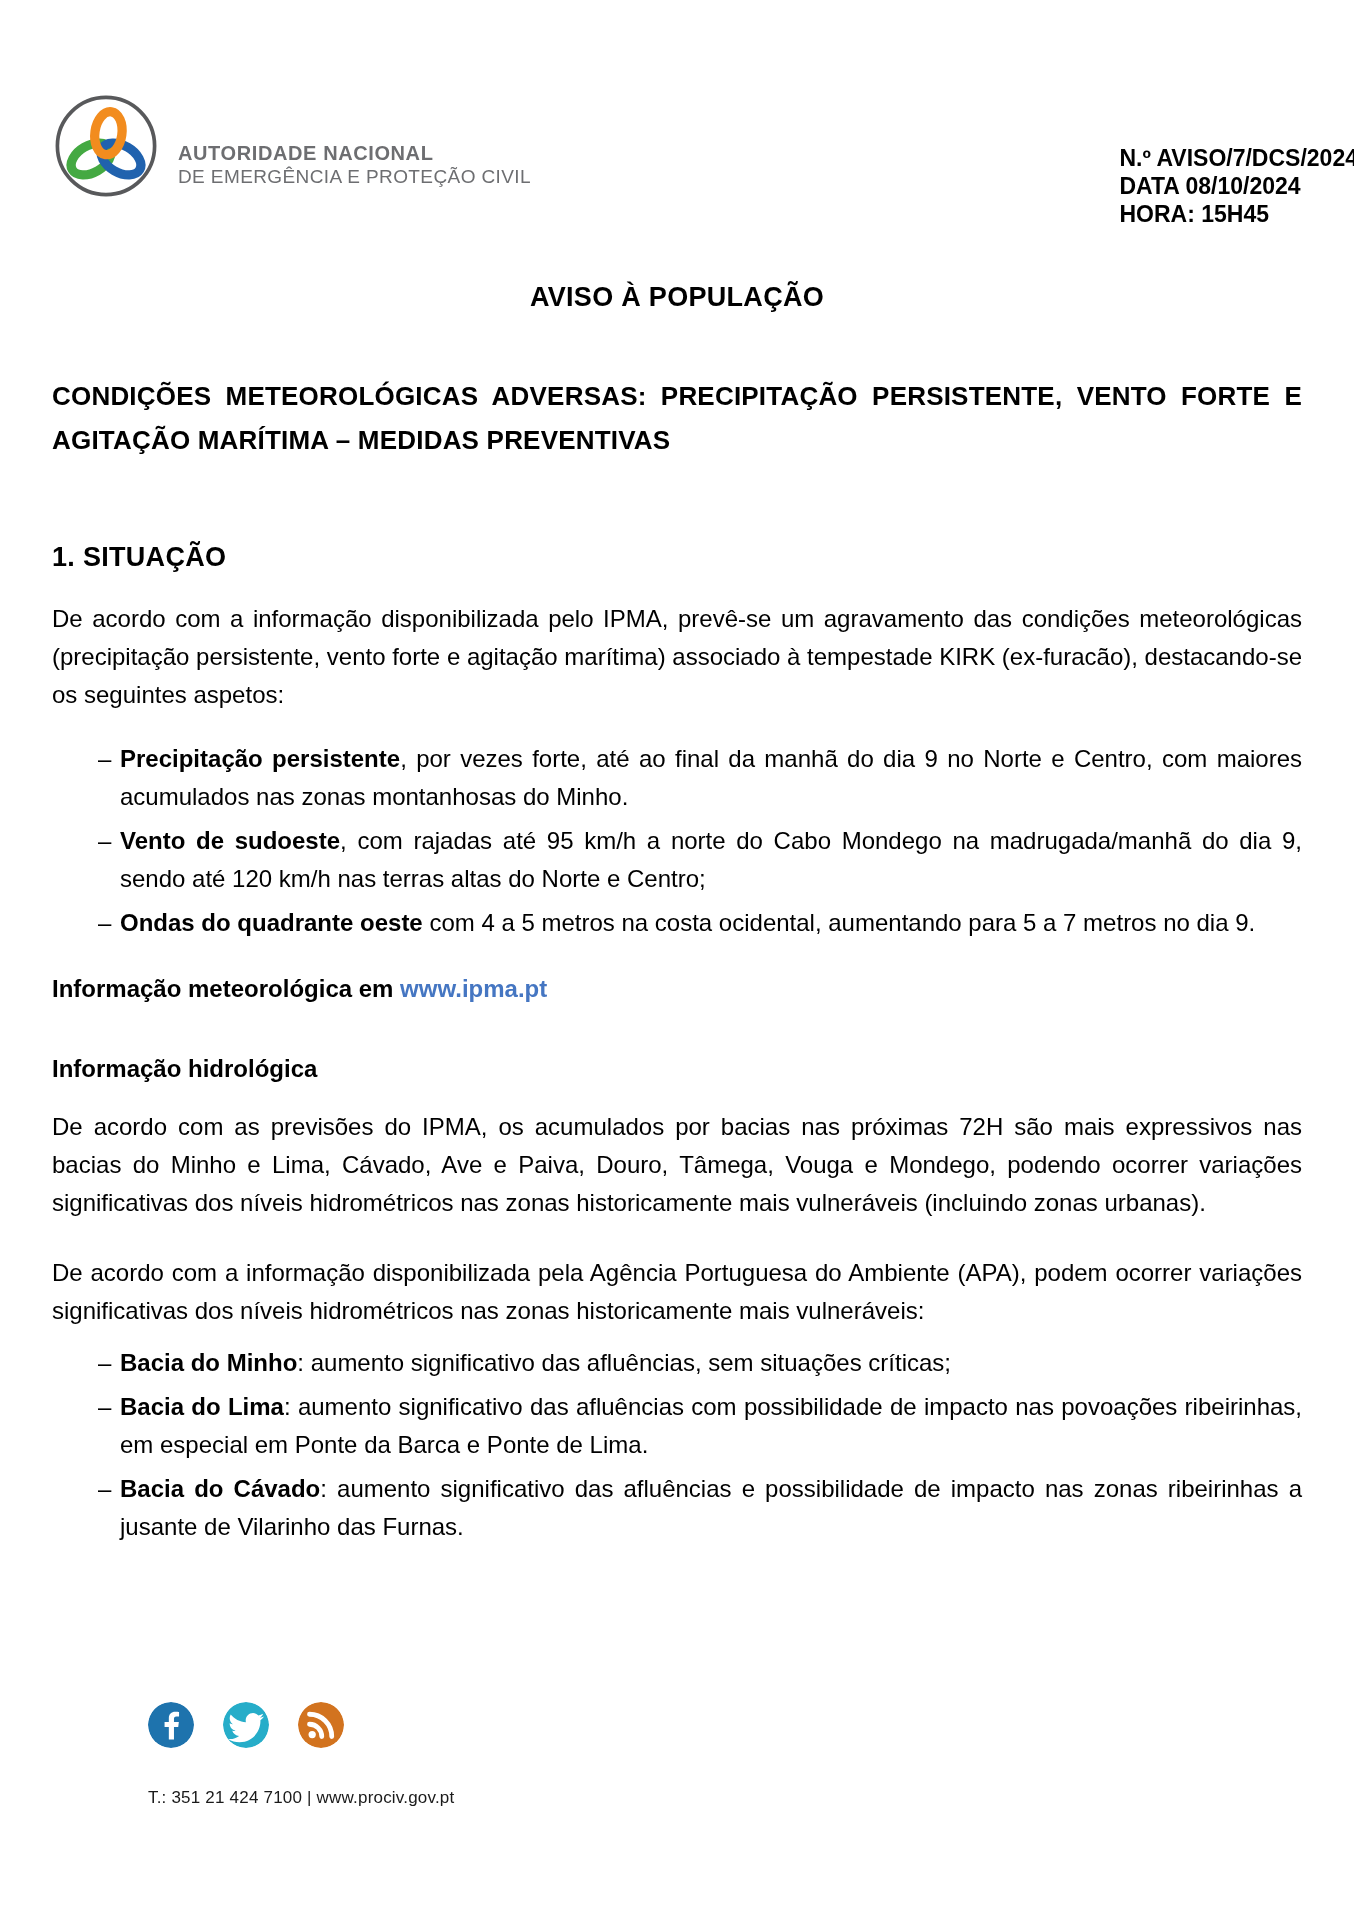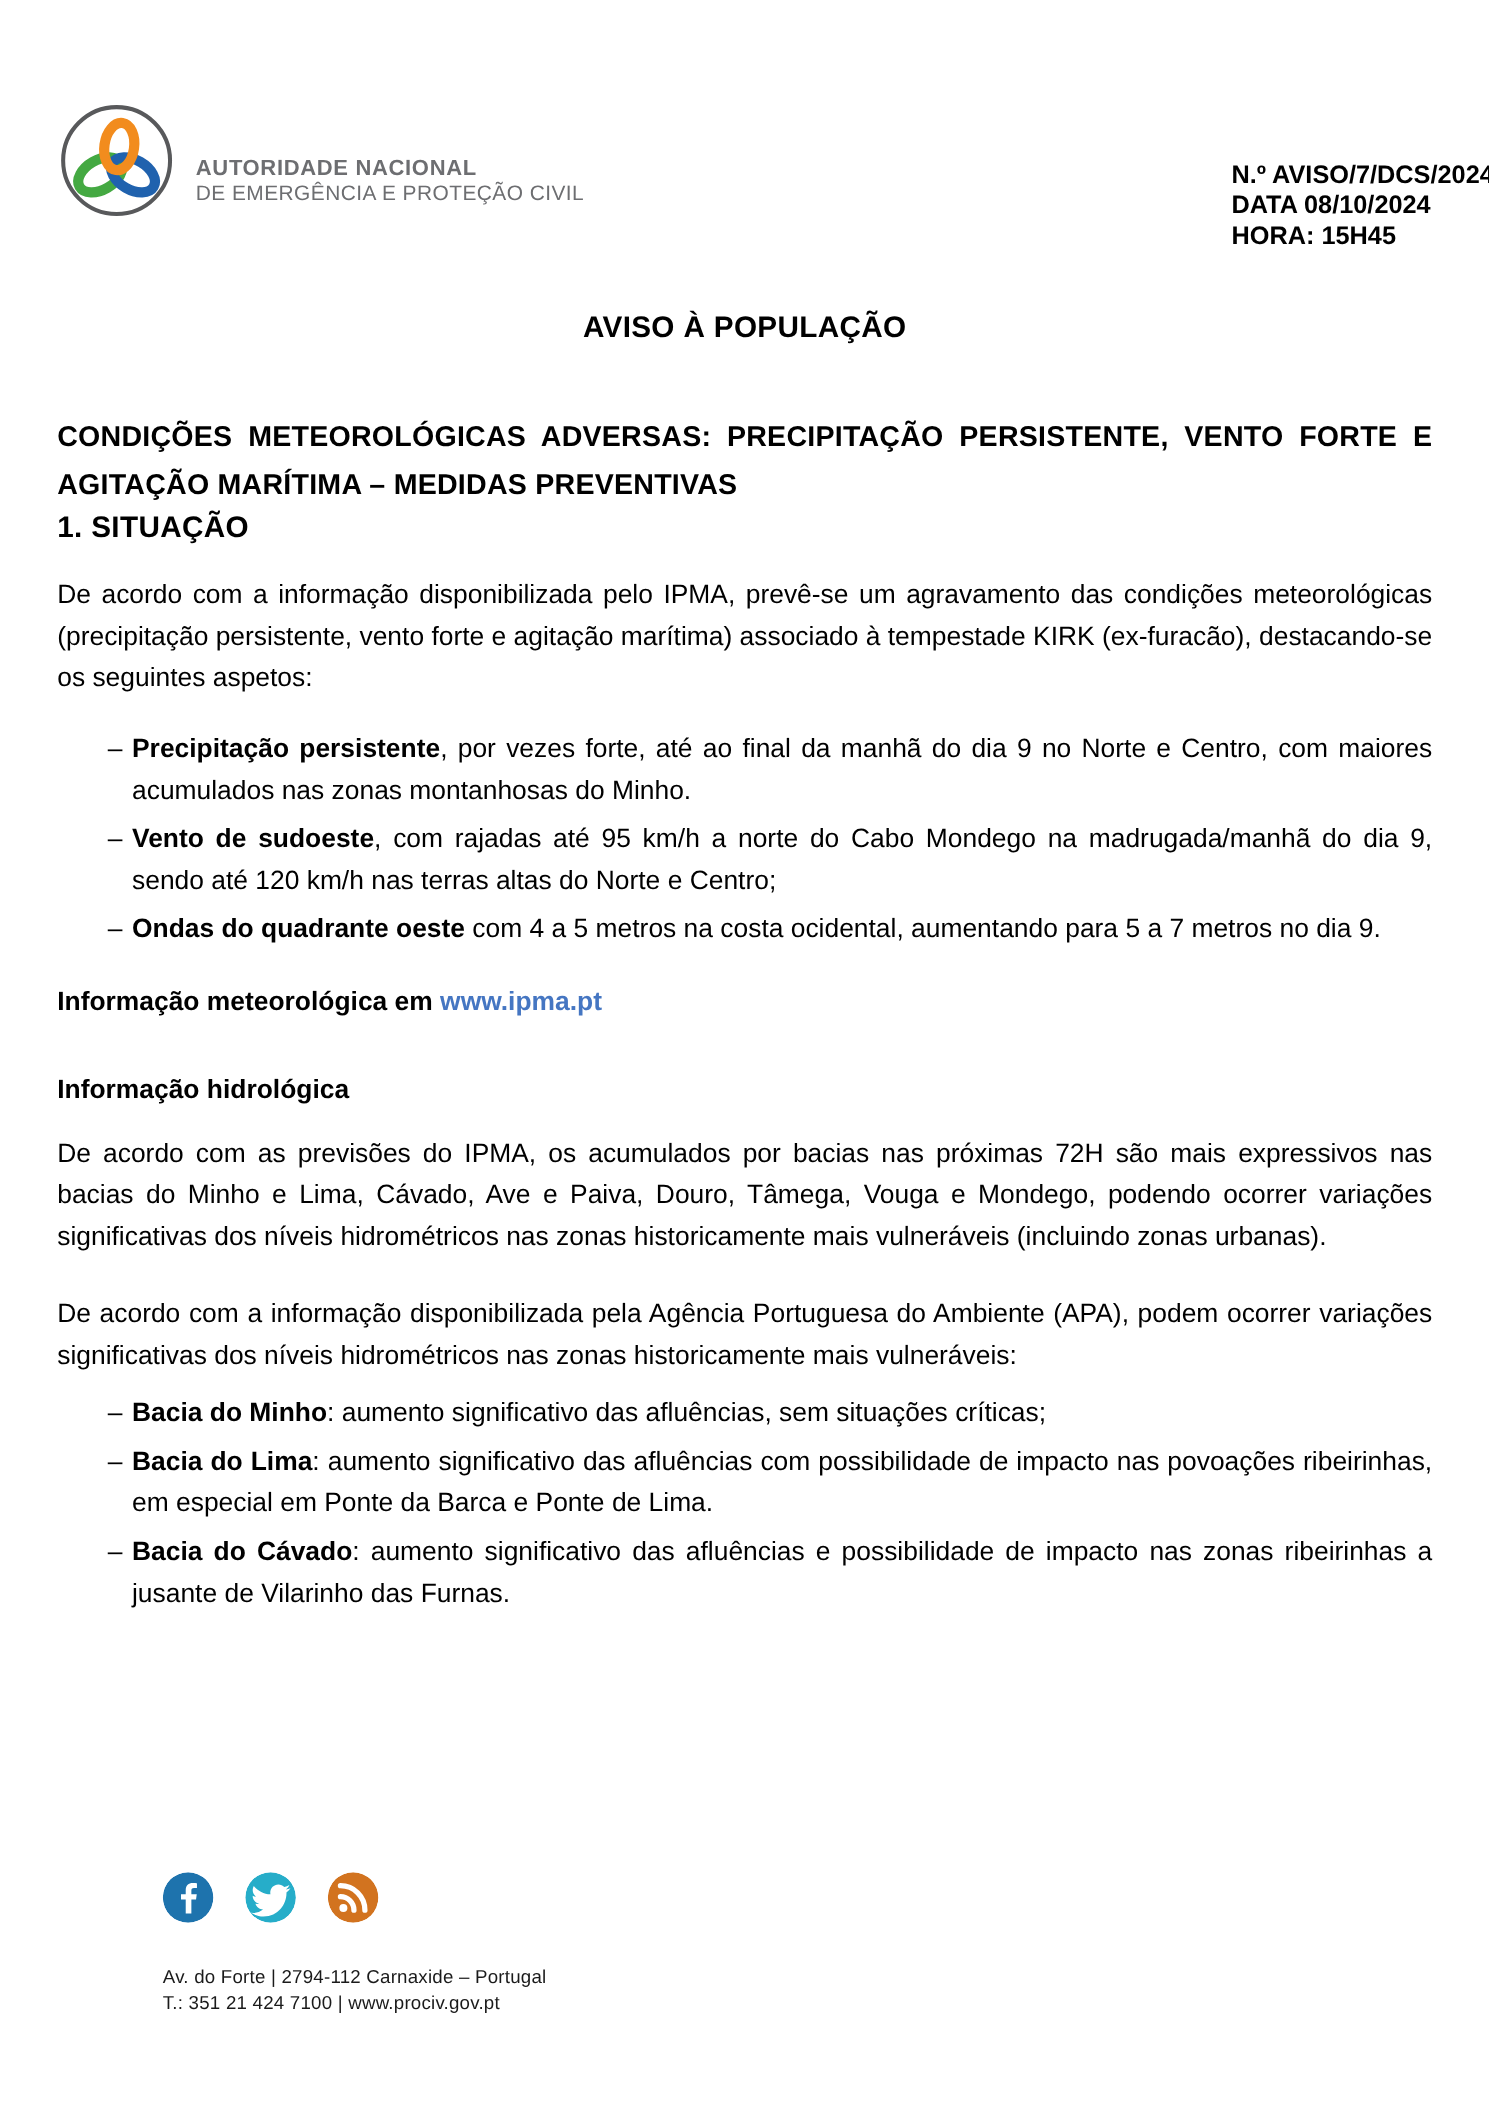--- a/index.html
+++ b/index.html
@@ -52,20 +52,21 @@
   }
   .doc-subtitle {
     margin-top: 60px;
     font-size: 26px;
     font-weight: bold;
     line-height: 44px;
     text-align: justify;
     letter-spacing: 0.2px;
   }
   .section-heading {
+    margin-top: 78px;
     font-size: 27px;
     font-weight: bold;
     letter-spacing: 0.3px;
     line-height: 34px;
   }
 
   
   .body-par {
     margin-top: 26px;
     font-size: 24px;
@@ -189,18 +190,17 @@
         </g>
       </svg>
       <svg class="social-btn" viewBox="0 0 24 24">
         <circle cx="12" cy="12" r="12" fill="#d2731f"></circle>
         <circle cx="7.4" cy="17" r="1.9" fill="#fff"></circle>
         <path d="M6 11.6a6.4 6.4 0 0 1 6.4 6.4" fill="none" stroke="#fff" stroke-width="2.5" stroke-linecap="round"></path>
         <path d="M6 6.4A11.6 11.6 0 0 1 17.6 18" fill="none" stroke="#fff" stroke-width="2.5" stroke-linecap="round"></path>
       </svg>
     </div>
     <div class="footer-text">
-      <div class="footer-addr">Av. do Forte | 2794-112 Carnaxide – Portugal</div>
       <div class="footer-phone">T.: 351 21 424 7100 | www.prociv.gov.pt</div>
     </div>
   </footer>
 
 </div>
 
 </body></html>

